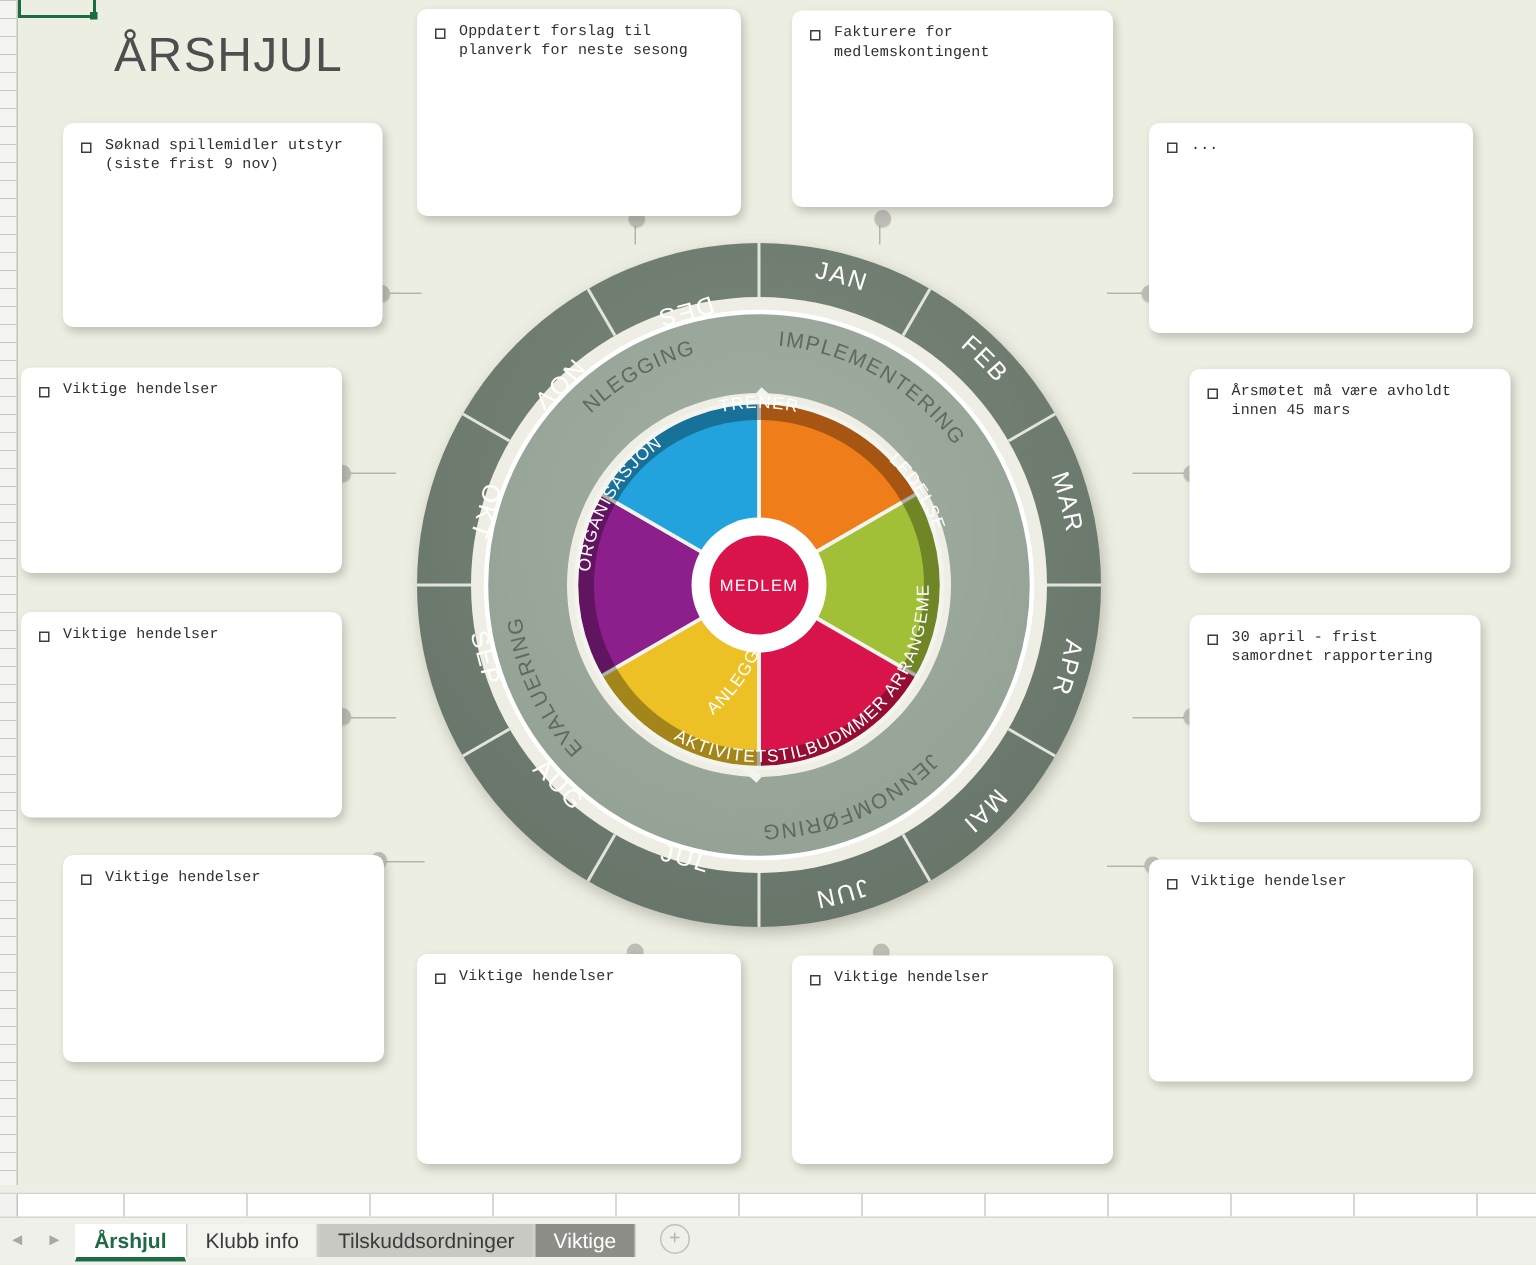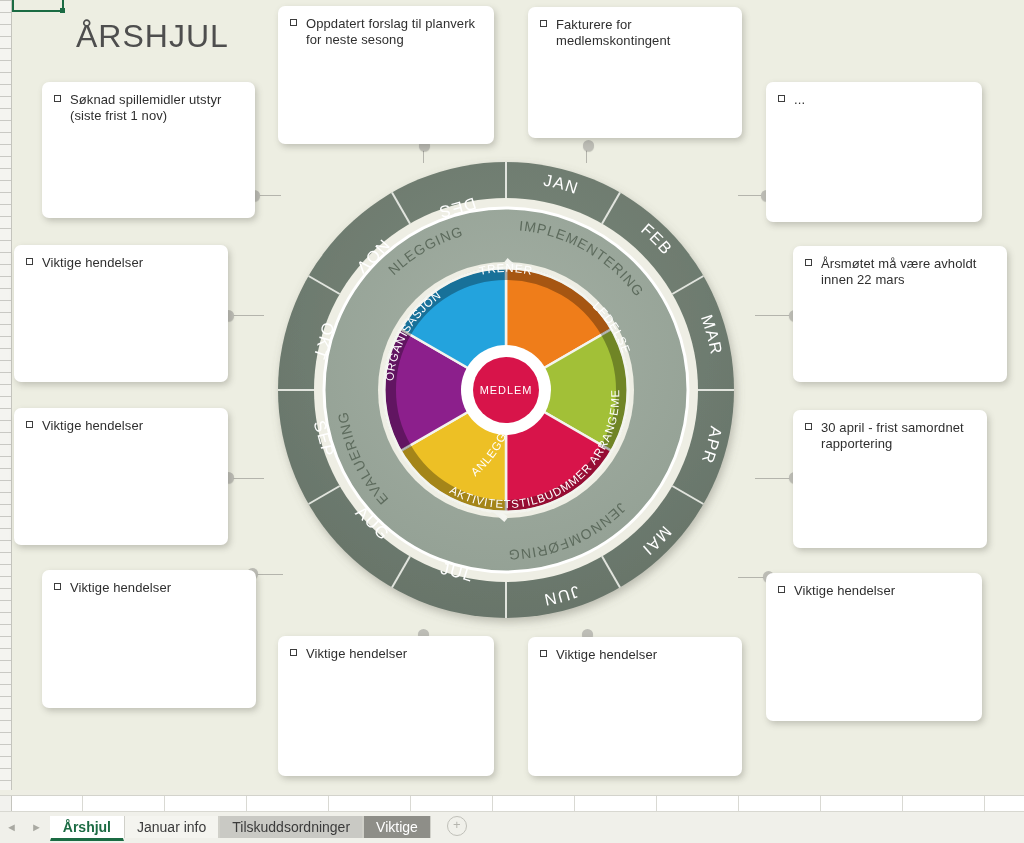--- a/index.html
+++ b/index.html
@@ -63,21 +63,21 @@
   .note{
     position:absolute;background:#ffffff;border-radius:7px;
     box-shadow:2px 3px 6px rgba(90,90,80,.30);
     padding:10px 12px;box-sizing:border-box;
   }
   .note-line{display:flex;align-items:flex-start;gap:9px;}
   .note-bullet{
     flex:0 0 auto;width:7px;height:7px;margin-top:3px;
     border:1.6px solid #3d3d3d;box-sizing:border-box;background:#ffffff;
   }
-  .note-text{font-size:13px;color:#2f2f2f;line-height:1.25;letter-spacing:.1px;}
+  .note-text{font-size:10px;color:#2f2f2f;line-height:1.25;letter-spacing:.1px;font-family:Liberation Mono, monospace;}
   
   .conn-line{position:absolute;height:1px;background:#b4b4ac;}
   .conn-dot{position:absolute;width:11px;height:11px;border-radius:50%;background:#bdbdb6;box-shadow:0 1px 1px rgba(0,0,0,.18);}
   
   #wheel{position:absolute;left:248px;top:132px;width:516px;height:516px;}
   #wheel svg{display:block;}
   .mlabel{font-size:16.5px;fill:#ffffff;font-family:"Liberation Sans",sans-serif;letter-spacing:1.2px;}
   .plabel{font-size:14px;fill:#5d6b5d;font-family:"Liberation Sans",sans-serif;letter-spacing:1px;}
   .slabel{font-size:11.5px;fill:#ffffff;font-family:"Liberation Sans",sans-serif;letter-spacing:.8px;}
   .center-label{font-size:11px;fill:#ffffff;font-family:"Liberation Sans",sans-serif;letter-spacing:.9px;}
@@ -279,21 +279,21 @@
   <text class="slabel"><textPath href="#arc-anlegg" startOffset="22%" text-anchor="middle">ANLEGG</textPath></text>
   <text class="slabel"><textPath href="#arc-org2" startOffset="50%" text-anchor="middle">ORGANISASJON</textPath></text>
 
   <text class="center-label" x="258" y="262" text-anchor="middle">MEDLEM</text>
 </svg>
 </div>
 
 <div class="note" style="left:42px;top:82px;width:213px;height:136px;">
   <div class="note-line">
     <span class="note-bullet"></span>
-    <span class="note-text">Søknad spillemidler utstyr (siste frist 1 nov)</span>
+    <span class="note-text">Søknad spillemidler utstyr (siste frist 9 nov)</span>
   </div>
 </div>
 
 <div class="note" style="left:278px;top:6px;width:216px;height:138px;">
   <div class="note-line">
     <span class="note-bullet"></span>
     <span class="note-text">Oppdatert forslag til planverk for neste sesong</span>
   </div>
 </div>
 
@@ -314,21 +314,21 @@
 <div class="note" style="left:14px;top:245px;width:214px;height:137px;">
   <div class="note-line">
     <span class="note-bullet"></span>
     <span class="note-text">Viktige hendelser</span>
   </div>
 </div>
 
 <div class="note" style="left:793px;top:246px;width:214px;height:136px;">
   <div class="note-line">
     <span class="note-bullet"></span>
-    <span class="note-text">Årsmøtet må være avholdt innen 22 mars</span>
+    <span class="note-text">Årsmøtet må være avholdt innen 45 mars</span>
   </div>
 </div>
 
 <div class="note" style="left:14px;top:408px;width:214px;height:137px;">
   <div class="note-line">
     <span class="note-bullet"></span>
     <span class="note-text">Viktige hendelser</span>
   </div>
 </div>
 
@@ -370,17 +370,17 @@
 <div id="bottom-grid">
   <div class="lead"></div>
 </div>
 
 <div id="tabbar">
   <div id="tab-nav">
     <span class="arrow">◄</span>
     <span class="arrow">►</span>
   </div>
   <div class="sheet-tab active">Årshjul</div>
-  <div class="sheet-tab">Januar info</div>
+  <div class="sheet-tab">Klubb info</div>
   <div class="sheet-tab grey">Tilskuddsordninger</div>
   <div class="sheet-tab dark">Viktige</div>
   <div id="add-sheet">+</div>
 </div>
 
 </body></html>

